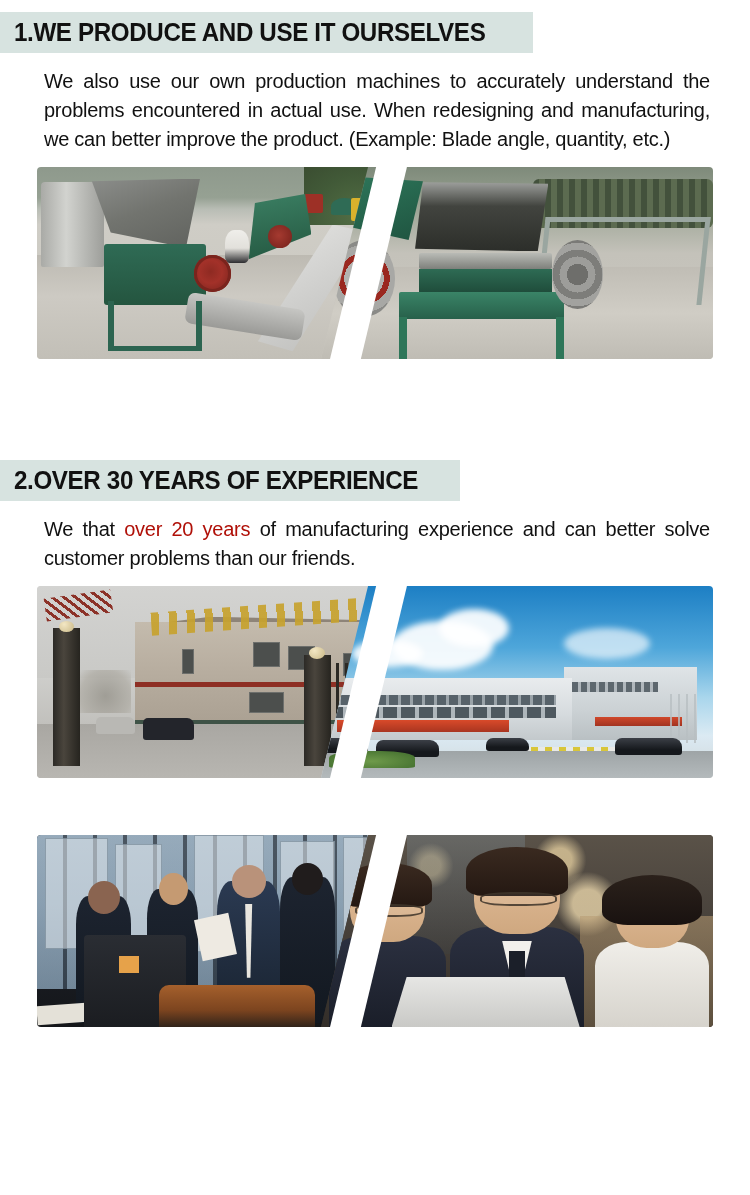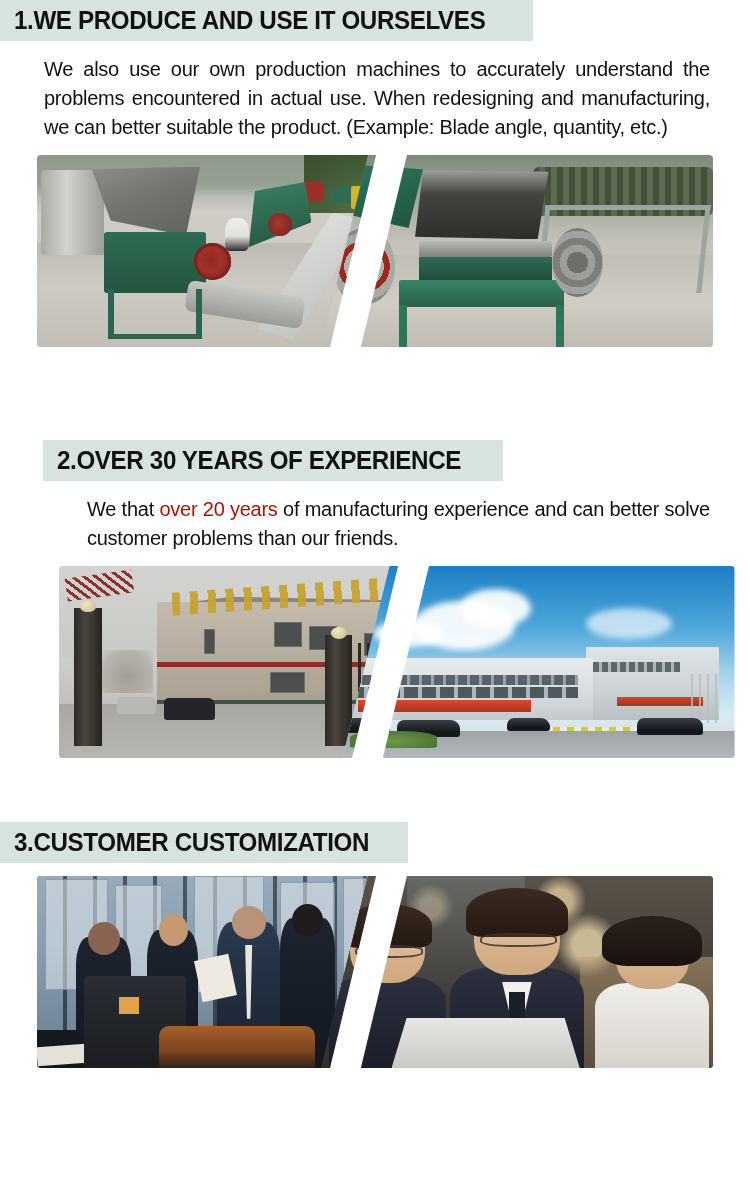--- a/index.html
+++ b/index.html
@@ -14,22 +14,22 @@
 
   .page {
     position: relative;
     width: 750px;
     height: 1195px;
     background: #ffffff;
   }
 
   
   .section { position: absolute; left: 0; width: 750px; }
-  #section-1 { top: 0px;   height: 430px; }
-  #section-2 { top: 440px; height: 380px; padding-left: 43px; }
+  #section-1 { top: 12px;   height: 430px; }
+  #section-2 { top: 460px; height: 380px; }
   #section-3 { top: 822px; height: 373px; }
 
   
   .heading-bar {
     display: inline-block;
     background: #d7e3e0;
     padding: 6px 12px 7px 14px;
     margin: 0;
   }
   .heading-text {
@@ -527,21 +527,21 @@
 <body>
 
 <div class="page">
 
   <div class="section" id="section-1">
 
     <div class="heading-bar">
       <span class="heading-text">1.WE PRODUCE AND USE IT OURSELVES</span>
     </div>
 
-    <p class="body-copy">We also use our own production machines to accurately understand the problems encountered in actual use. When redesigning and manufacturing, we can better suitable the product. (Example: Blade angle, quantity, etc.)</p>
+    <p class="body-copy">We also use our own production machines to accurately understand the problems encountered in actual use. When redesigning and manufacturing, we can better improve the product. (Example: Blade angle, quantity, etc.)</p>
 
     <div class="image-pair">
       <div class="img-half img-left">
         <div class="photo p-crusher-yard">
           <div class="ground"></div>
           <div class="tree"></div>
           <div class="silo"></div>
           <div class="bg-mach-r"></div>
           <div class="bg-tank"></div>
           <div class="bg-mach-y"></div>
@@ -638,23 +638,20 @@
           <div class="car m4"></div>
           <div class="hedge"></div>
           <div class="lamp"></div>
         </div>
       </div>
     </div>
   </div>
 
   <div class="section" id="section-3">
 
-    <div class="heading-bar">
-      <span class="heading-text">3.CUSTOMER CUSTOMIZATION</span>
-    </div>
 
 
     <div class="image-pair">
       <div class="img-half img-left">
         <div class="photo p-office-team">
           <div class="window">
             <div class="tower t1"></div>
             <div class="tower t2"></div>
             <div class="tower t3"></div>
             <div class="tower t4"></div>

